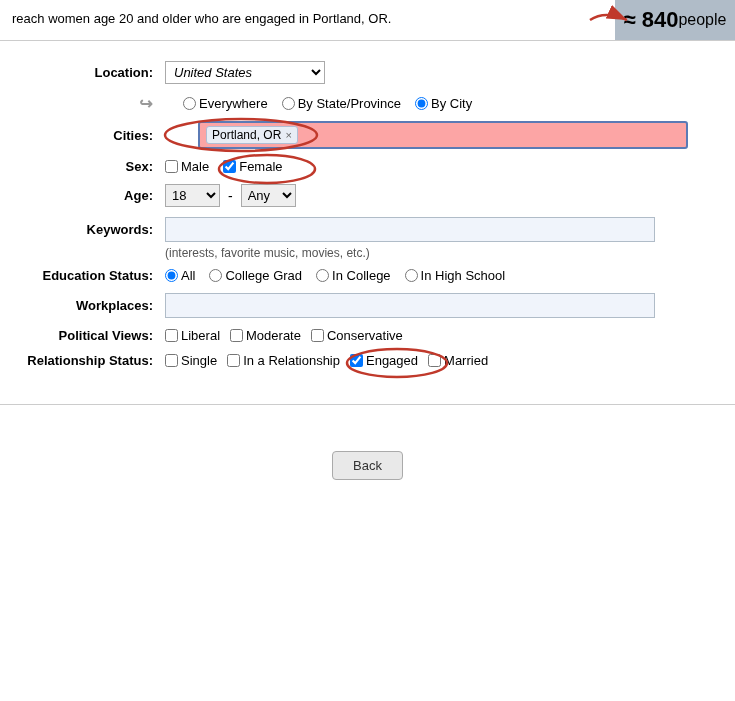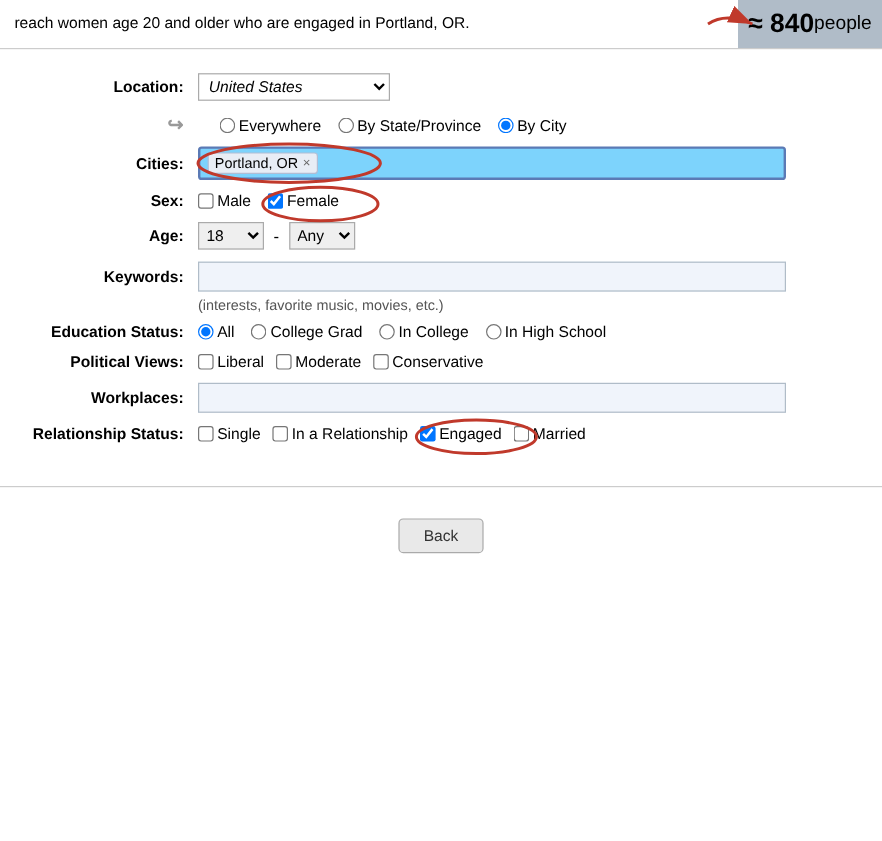--- a/index.html
+++ b/index.html
@@ -106,21 +106,22 @@
 
     
     .cities-input-box {
       border: 2px solid #5b7ab5;
       border-radius: 3px;
       padding: 3px 6px;
       display: flex;
       align-items: center;
       gap: 4px;
       width: 490px;
-      background: #7dd3fc;
+      background: #fca5a5;
+      margin-left: 33px;
     }
     .city-tag {
       background: #e8edf5;
       border: 1px solid #b0bdd4;
       border-radius: 3px;
       padding: 1px 5px;
       font-size: 12px;
       display: flex;
       align-items: center;
       gap: 4px;
@@ -204,20 +205,21 @@
       padding: 10px 0 20px 0;
     }
     .btn-back {
       background: #e9e9e9;
       border: 1px solid #aaa;
       border-radius: 4px;
       padding: 6px 20px;
       font-size: 13px;
       cursor: pointer;
       color: #333;
+      margin-top: 20px;
     }
 
     .btn-continue {
       background: linear-gradient(to bottom, #5b85c4, #3b5998);
       border: 1px solid #2e4a8a;
       border-radius: 4px;
       padding: 6px 20px;
       font-size: 13px;
       cursor: pointer;
       color: #fff;
@@ -398,41 +400,41 @@
         <span>In College</span>
       </label>
       <label>
         <input type="radio" name="education" value="In High School" style="">
         <span>In High School</span>
       </label>
     </div>
   </div>
 
   <div class="form-row">
+    <div class="form-label">Workplaces:</div>
+    <div class="form-content">
+      <input type="text" class="text-input" style="">
+    </div>
+  </div>
+
+  <div class="form-row">
     <div class="form-label">Political Views:</div>
     <div class="form-content checkbox-group">
       <label>
         <input type="checkbox" style="">
         <span>Liberal</span>
       </label>
       <label>
         <input type="checkbox" style="">
         <span>Moderate</span>
       </label>
       <label>
         <input type="checkbox" style="">
         <span>Conservative</span>
       </label>
-    </div>
-  </div>
-
-  <div class="form-row">
-    <div class="form-label">Workplaces:</div>
-    <div class="form-content">
-      <input type="text" class="text-input" style="">
     </div>
   </div>
 
   <div class="form-row">
     <div class="form-label">Relationship Status:</div>
     <div class="form-content checkbox-group">
       <label>
         <input type="checkbox" style="">
         <span>Single</span>
       </label>

